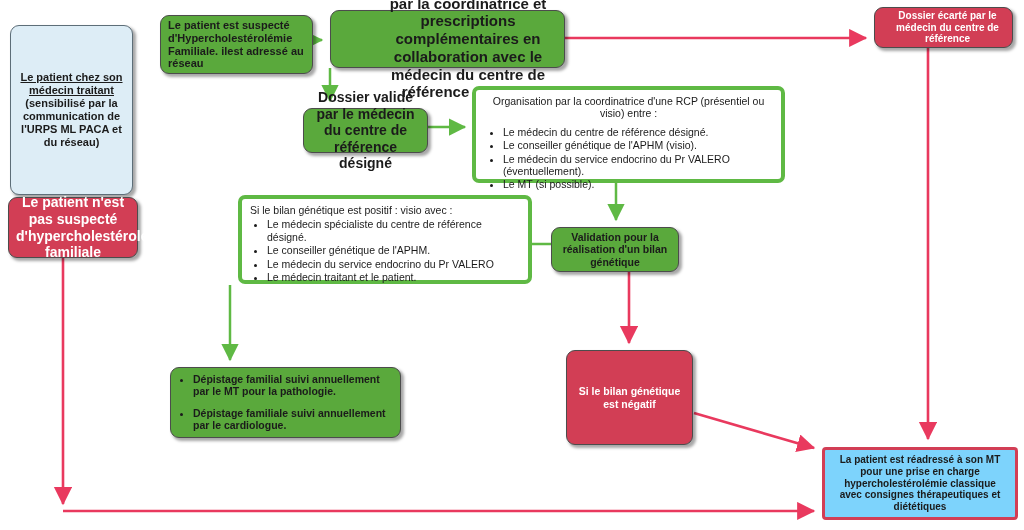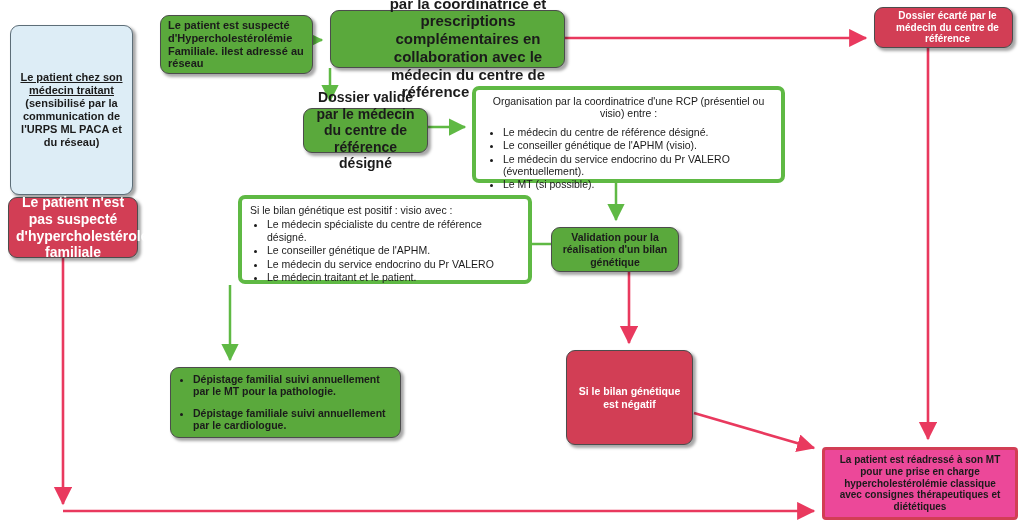--- a/index.html
+++ b/index.html
@@ -16,21 +16,21 @@
   .node{
     position:absolute;box-sizing:border-box;border-radius:9px;font-weight:bold;
     display:flex;flex-direction:column;justify-content:center;
     padding:4px 7px;line-height:1.18;
     box-shadow:2.5px 2.5px 3px rgba(0,0,0,0.35);
   }
   .green{background:var(--green-box);border:1.7px solid #4c4c4c;color:#1b1b1b;}
   .red{background:var(--red-box);border:1.7px solid #4c4c4c;color:#ffffff;}
   .blue{background:var(--blue-box);border:1.7px solid #5d6e78;color:#1b1b1b;}
   .white-green{background:#fff;border:4px solid var(--green-line);color:#1b1b1b;border-radius:7px;box-shadow:none;}
-  .white-red{background:#ec4899;border:3px solid var(--red-box);color:#1b1b1b;border-radius:4px;box-shadow:none;}
+  .white-red{background:#7dd3fc;border:3px solid var(--red-box);color:#1b1b1b;border-radius:4px;box-shadow:none;}
 
   .tc{text-align:center;}
   .tl{text-align:left;margin-left:24px;}
 
   .u{text-decoration:underline;}
 
   #n-mt{left:10px;top:25px;width:123px;height:170px;font-size:11px;}
   #n-nonsuspect{left:8px;top:197px;width:130px;height:61px;font-size:14px;z-index:2;}
   #n-suspect{left:136px;top:15px;width:153px;height:59px;font-size:11px;}
   #n-instruction{left:330px;top:10px;width:235px;height:58px;font-size:15px;padding-left:48px;}

